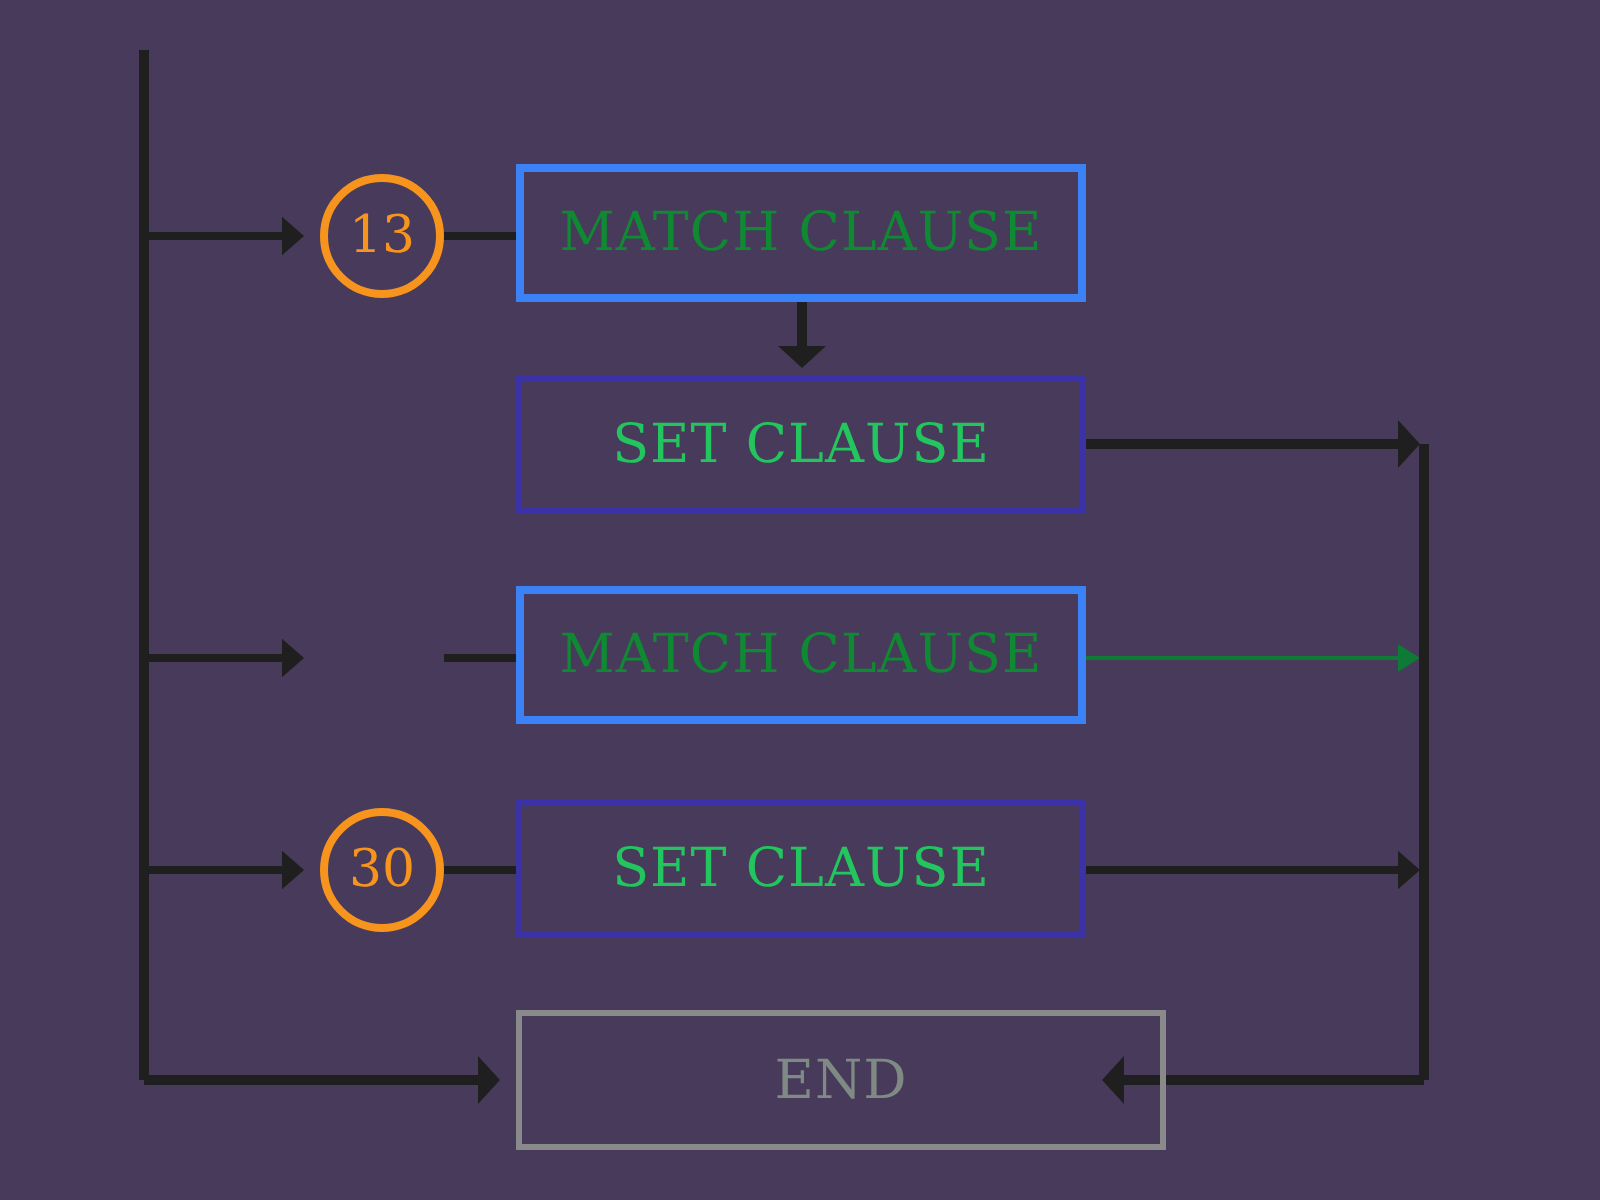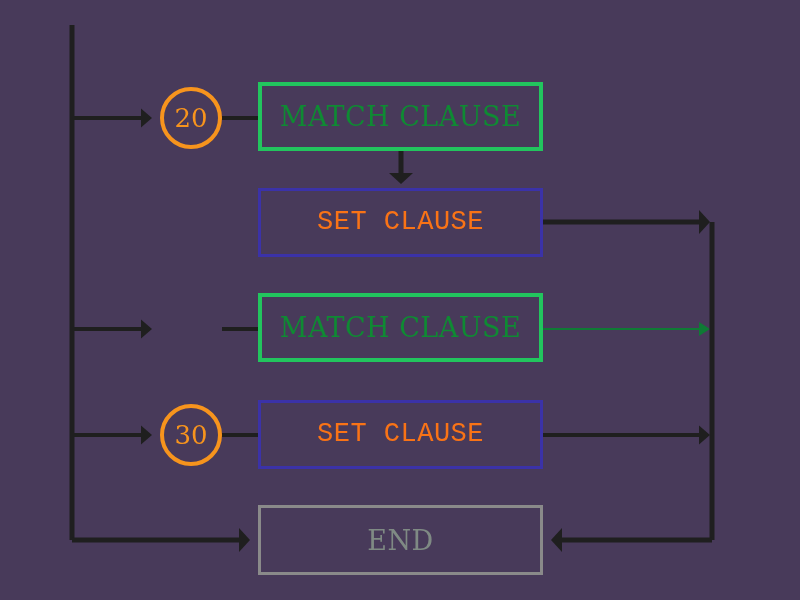--- a/index.html
+++ b/index.html
@@ -34,27 +34,26 @@
     justify-content: center;
     text-align: center;
     line-height: 1;
     white-space: nowrap;
   }
   .node-box {
     font-size: 27px;
     letter-spacing: 0.5px;
   }
   .node-match {
-    border: 4px solid #22c55e;
+    border: 4px solid #3b82f6;
     color: #0f8a33;
   }
   .node-set {
     border: 3px solid #3b32a8;
-    color: #f97316;
-    font-family: Liberation Mono, monospace;
+    color: #22c55e;
   }
   .node-end {
     border: 3px solid #8a8a8a;
     color: #7f8a84;
   }
   .node-circle {
     border: 4px solid #f7941d;
     color: #f7941d;
     border-radius: 50%;
     font-size: 26px;
@@ -85,35 +84,35 @@
       <polyline points="543,329 699,329" fill="none" stroke="#0f7a35" stroke-width="2" stroke-linecap="butt" stroke-linejoin="miter"></polyline>
       <polygon points="710,329 699,322 699,336" fill="#0f7a35"></polygon>
       <polyline points="543,435 699,435" fill="none" stroke="#1f1f1f" stroke-width="4" stroke-linecap="butt" stroke-linejoin="miter"></polyline>
       <polygon points="710,435 699,425.4 699,444.6" fill="#1f1f1f"></polygon>
       <polyline points="712,222 712,540" fill="none" stroke="#1f1f1f" stroke-width="5" stroke-linecap="butt" stroke-linejoin="miter"></polyline>
       <polyline points="712,540 562,540" fill="none" stroke="#1f1f1f" stroke-width="5" stroke-linecap="butt" stroke-linejoin="miter"></polyline>
       <polygon points="551,540 562,528 562,552" fill="#1f1f1f"></polygon>
     </svg>
 
   <div class="node node-circle" style="left: 160px; top: 87px; width: 62px; height: 62px;">
-    <span>20</span>
+    <span>13</span>
   </div>
   <div class="node node-circle" style="left: 160px; top: 404px; width: 62px; height: 62px; align-items: center;">
     <span>30</span>
   </div>
 
   <div class="node node-box node-match" style="left: 258px; top: 82px; width: 285px; height: 69px;">
     <span>MATCH CLAUSE</span>
   </div>
   <div class="node node-box node-set" style="left: 258px; top: 188px; width: 285px; height: 69px;">
     <span>SET CLAUSE</span>
   </div>
   <div class="node node-box node-match" style="left: 258px; top: 293px; width: 285px; height: 69px;">
     <span>MATCH CLAUSE</span>
   </div>
   <div class="node node-box node-set" style="left: 258px; top: 400px; width: 285px; height: 69px;">
     <span>SET CLAUSE</span>
   </div>
-  <div class="node node-box node-end" style="left: 258px; top: 505px; width: 285px; height: 70px;">
+  <div class="node node-box node-end" style="left: 258px; top: 505px; width: 325px; height: 70px;">
     <span>END</span>
   </div>
 
 </div>
 
 </body></html>

